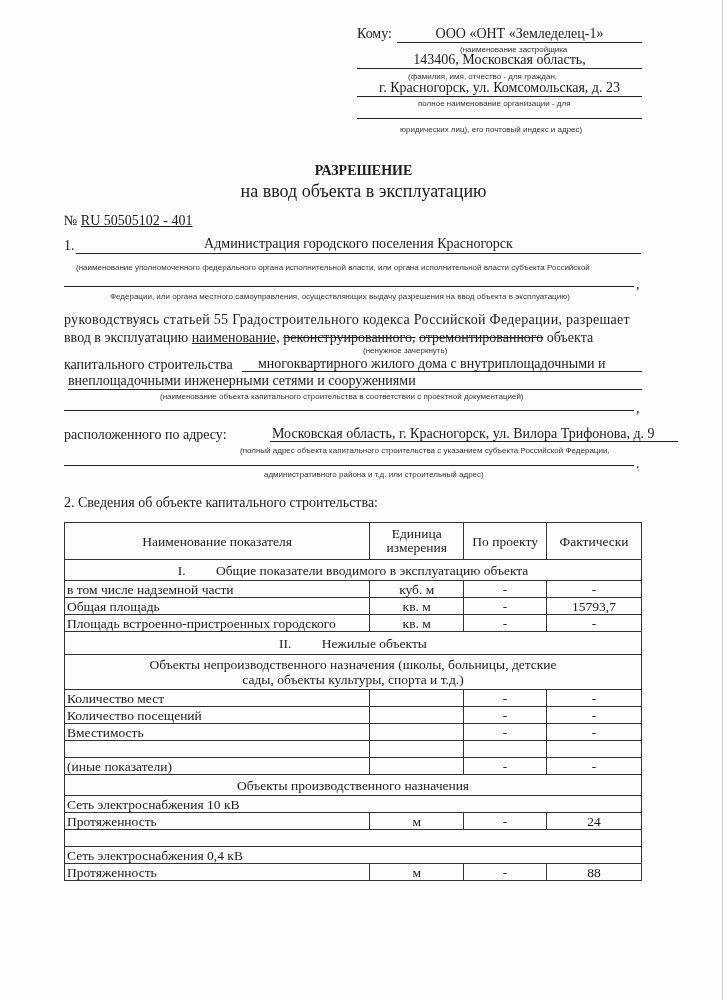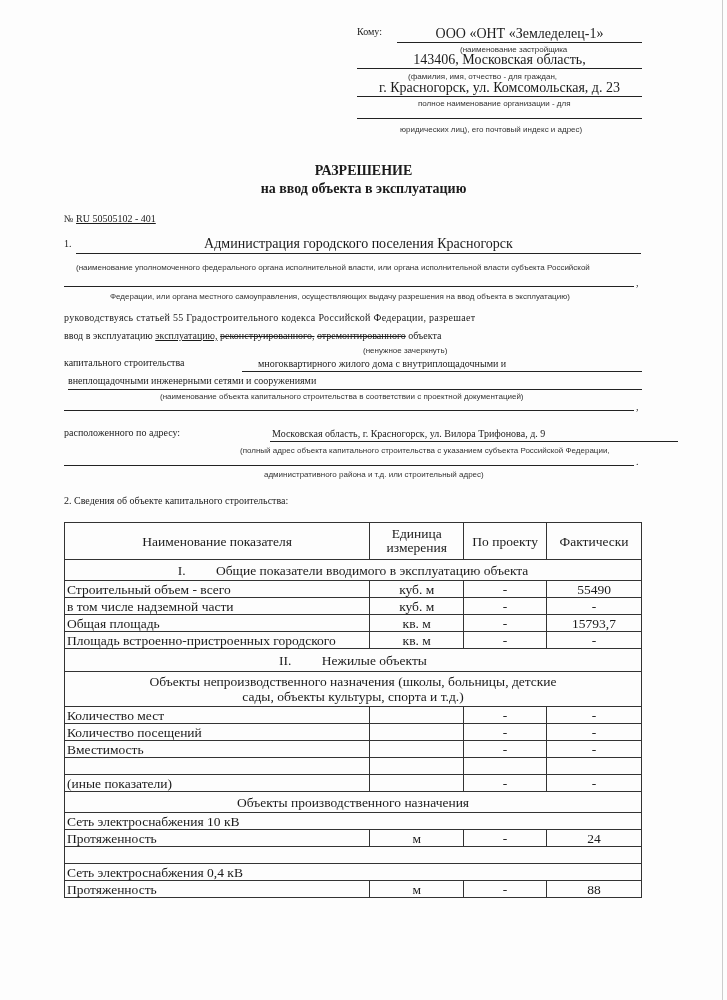--- a/index.html
+++ b/index.html
@@ -5,21 +5,21 @@
     html, body { margin: 0; padding: 0; }
     body {
       width: 727px; height: 1000px; background: #fdfdfd;
       font-family: "Liberation Serif", serif; color: #1b1b1b;
       position: relative; overflow: hidden;
     }
     .abs { position: absolute; }
     .small { font-size: 8px; font-family: "Liberation Sans", sans-serif; color: #333; }
     .uline { border-bottom: 1px solid #222; }
     .fill { text-align: center; font-size: 14px; }
-    .t13 { font-size: 10px; }
+    .t13 { font-size: 14px; }
     .strike { text-decoration: line-through; }
     .u { text-decoration: underline; }
     table.main {
       position: absolute; left: 64px; top: 522px; width: 578px;
       border-collapse: collapse; font-size: 13.5px;
     }
     table.main td { border: 1px solid #333; padding: 0 2px; height: 16px; line-height: 15px; }
     table.main td.c { text-align: center; }
     table.main td.h { text-align: center; height: 36px; }
     .scanedge { position:absolute; top:0; right:4px; width:1px; height:1000px; background:#ccc; }
@@ -35,37 +35,37 @@
   <div class="abs small" style="left:460px;top:45px;">(наименование застройщика</div>
   <div class="abs uline fill" style="left:357px;top:51px;width:285px;height:17px;line-height:17px;">143406, Московская область,</div>
   <div class="abs small" style="left:408px;top:72px;">(фамилия, имя, отчество - для граждан,</div>
   <div class="abs uline fill" style="left:357px;top:79px;width:285px;height:17px;line-height:17px;">г. Красногорск, ул. Комсомольская, д. 23</div>
   <div class="abs small" style="left:418px;top:99px;">полное наименование организации - для</div>
   <div class="abs uline" style="left:357px;top:108px;width:285px;height:10px;"></div>
   <div class="abs small" style="left:400px;top:125px;">юридических лиц), его почтовый индекс и адрес)</div>
 </div>
 
 <div class="abs" style="left:0;top:163px;width:727px;text-align:center;font-weight:bold;font-size:14px;">РАЗРЕШЕНИЕ</div>
-<div class="abs" style="left:0;top:181px;width:727px;text-align:center;font-weight:bold;font-size:14px;">на ввод объекта в эксплуатацию</div>
+<div class="abs" style="left:0;top:181px;width:727px;text-align:center;font-weight:normal;font-size:18px;">на ввод объекта в эксплуатацию</div>
 
 <div class="abs t13" style="left:64px;top:213px;">
   <span>№</span>
   <span class="u">RU 50505102 - 401</span>
 </div>
 
 <span class="abs t13" style="left:64px;top:238px;">1.</span>
 <div class="abs uline fill" style="left:76px;top:235px;width:565px;height:18px;line-height:18px;">Администрация городского поселения Красногорск</div>
 <div class="abs small" style="left:76px;top:263px;">(наименование уполномоченного федерального органа исполнительной власти, или органа исполнительной власти субъекта Российской</div>
 <div class="abs uline" style="left:64px;top:276px;width:570px;height:10px;"></div>
 <span class="abs t13" style="left:636px;top:277px;">,</span>
 <div class="abs small" style="left:110px;top:292px;">Федерации, или органа местного самоуправления, осуществляющих выдачу разрешения на ввод объекта в эксплуатацию)</div>
 
 <div class="abs t13" style="left:64px;top:312px;width:578px;text-align:justify;letter-spacing:0.3px;">руководствуясь статьей 55 Градостроительного кодекса Российской Федерации, разрешает</div>
 <div class="abs t13" style="left:64px;top:330px;">
-  <span>ввод в эксплуатацию </span><span class="u">эксплуатацию,</span> <span class="strike">реконструированного,</span> <span class="strike">отремонтированного</span><span> объекта</span>
+  <span>ввод в эксплуатацию </span><span class="u">наименование,</span> <span class="strike">реконструированного,</span> <span class="strike">отремонтированного</span><span> объекта</span>
 </div>
 <div class="abs small" style="left:363px;top:346px;">(ненужное зачеркнуть)</div>
 
 <span class="abs t13" style="left:64px;top:357px;">капитального строительства</span>
 <div class="abs uline t13" style="left:242px;top:355px;width:400px;height:17px;line-height:17px;padding-left:16px;box-sizing:border-box;">многоквартирного жилого дома с внутриплощадочными и</div>
 <div class="abs uline t13" style="left:68px;top:372px;width:574px;height:17px;line-height:17px;">внеплощадочными инженерными сетями и сооружениями</div>
 <div class="abs small" style="left:160px;top:392px;">(наименование объекта капитального строительства в соответствии с проектной документацией)</div>
 <div class="abs uline" style="left:64px;top:400px;width:570px;height:10px;"></div>
 <span class="abs t13" style="left:636px;top:401px;">,</span>
 
@@ -90,26 +90,20 @@
     <td class="h">Наименование показателя</td>
     <td class="h" style="line-height:14px;">Единица измерения</td>
     <td class="h">По проекту</td>
     <td class="h">Фактически</td>
   </tr>
   <tr>
     <td colspan="4" class="c" style="height:20px;">
       <span>I.</span>&nbsp;&nbsp;&nbsp;&nbsp;&nbsp;&nbsp;&nbsp;&nbsp;
       <span>Общие показатели вводимого в эксплуатацию объекта</span>
     </td>
-  </tr>
-  <tr>
-    <td>Строительный объем - всего</td>
-    <td class="c">куб. м</td>
-    <td class="c">-</td>
-    <td class="c">55490</td>
   </tr>
   <tr>
     <td>в том числе надземной части</td>
     <td class="c">куб. м</td>
     <td class="c">-</td>
     <td class="c">-</td>
   </tr>
   <tr>
     <td>Общая площадь</td>
     <td class="c">кв. м</td>

